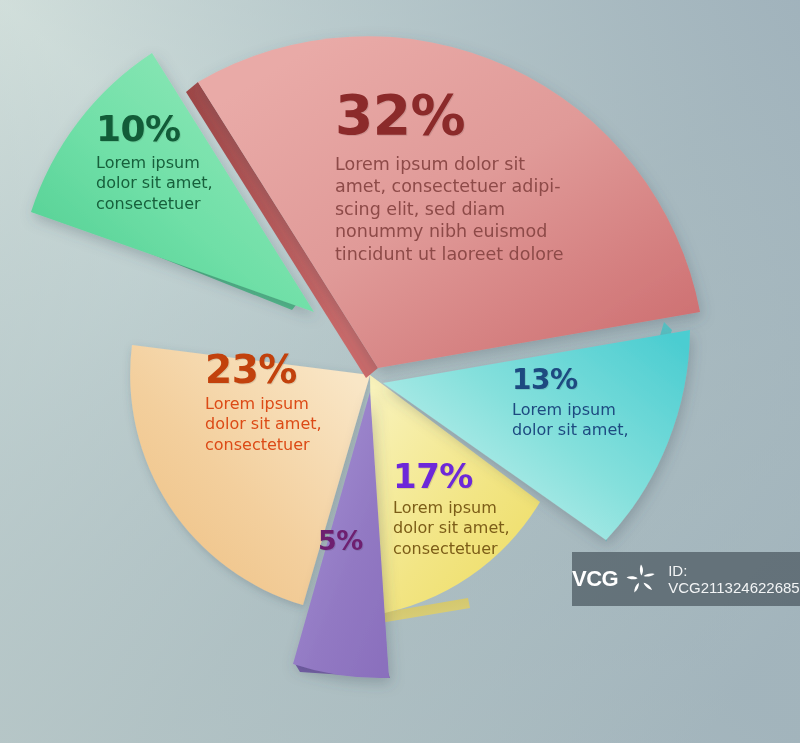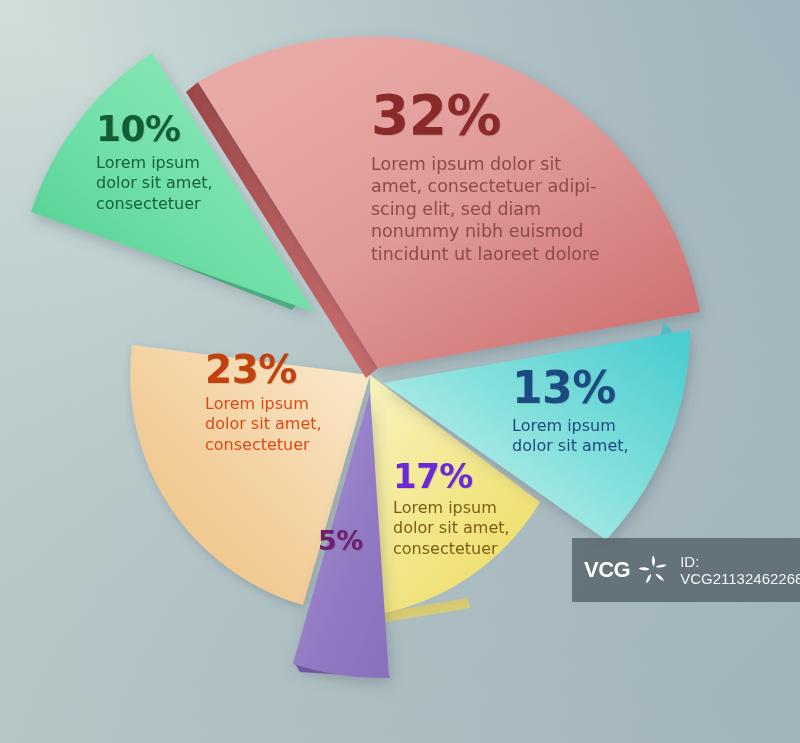--- a/index.html
+++ b/index.html
@@ -43,56 +43,55 @@
     letter-spacing: -0.5px;
     text-shadow: 1px 1px 0 rgba(0,0,0,0.10);
     white-space: nowrap;
   }
   .desc {
     line-height: 1.28;
     white-space: pre-line;
   }
 
   
-  #label-32 { left: 335px; top: 88px; width: 260px; margin-left: 36px; }
+  #label-32 { left: 335px; top: 88px; width: 260px; }
   #label-32 .pct  { font-size: 55px; color: #8b2a2a; }
   #label-32 .desc { font-size: 17.5px; color: #8d4a48; margin-top: 10px; }
 
   #label-10 { left: 96px; top: 111px; width: 180px; }
   #label-10 .pct  { font-size: 36px; color: #125c38; }
   #label-10 .desc { font-size: 16px; color: #17603c; margin-top: 6px; }
 
   #label-23 { left: 205px; top: 350px; width: 180px; }
   #label-23 .pct  { font-size: 39px; color: #c2410c; }
   #label-23 .desc { font-size: 16px; color: #dc4a16; margin-top: 5px; }
 
   #label-13 { left: 512px; top: 366px; width: 180px; }
-  #label-13 .pct  { font-size: 44px; color: #1d4a80; }
+  #label-13 .pct  { font-size: 28px; color: #1d4a80; }
   #label-13 .desc { font-size: 16px; color: #1d4a80; margin-top: 6px; }
 
   #label-17 { left: 393px; top: 459px; width: 170px; }
   #label-17 .pct  { font-size: 34px; color: #6d28d9; }
   #label-17 .desc { font-size: 16px; color: #7c5d18; margin-top: 5px; }
 
   #label-5 { left: 318px; top: 527px; width: 80px; }
   #label-5 .pct  { font-size: 27px; color: #6e1f70; }
   #label-5 .desc { font-size: 15px; color: #7b1d72; margin-top: 5px; }
 
   
   #watermark {
     position: absolute;
     left: 572px;
-    top: 538px;
+    top: 552px;
     width: 228px;
-    height: 64px;
+    height: 54px;
     background: rgba(75, 88, 95, 0.72);
     display: flex;
     align-items: center;
     gap: 6px;
-    padding-left: 12px;
     box-sizing: border-box;
   }
   #wm-vcg {
     color: #ffffff;
     font-size: 22px;
     font-weight: bold;
     letter-spacing: -0.5px;
     font-family: "Liberation Sans", sans-serif;
   }
   #wm-mark { width: 34px; height: 34px; flex: 0 0 auto; }

